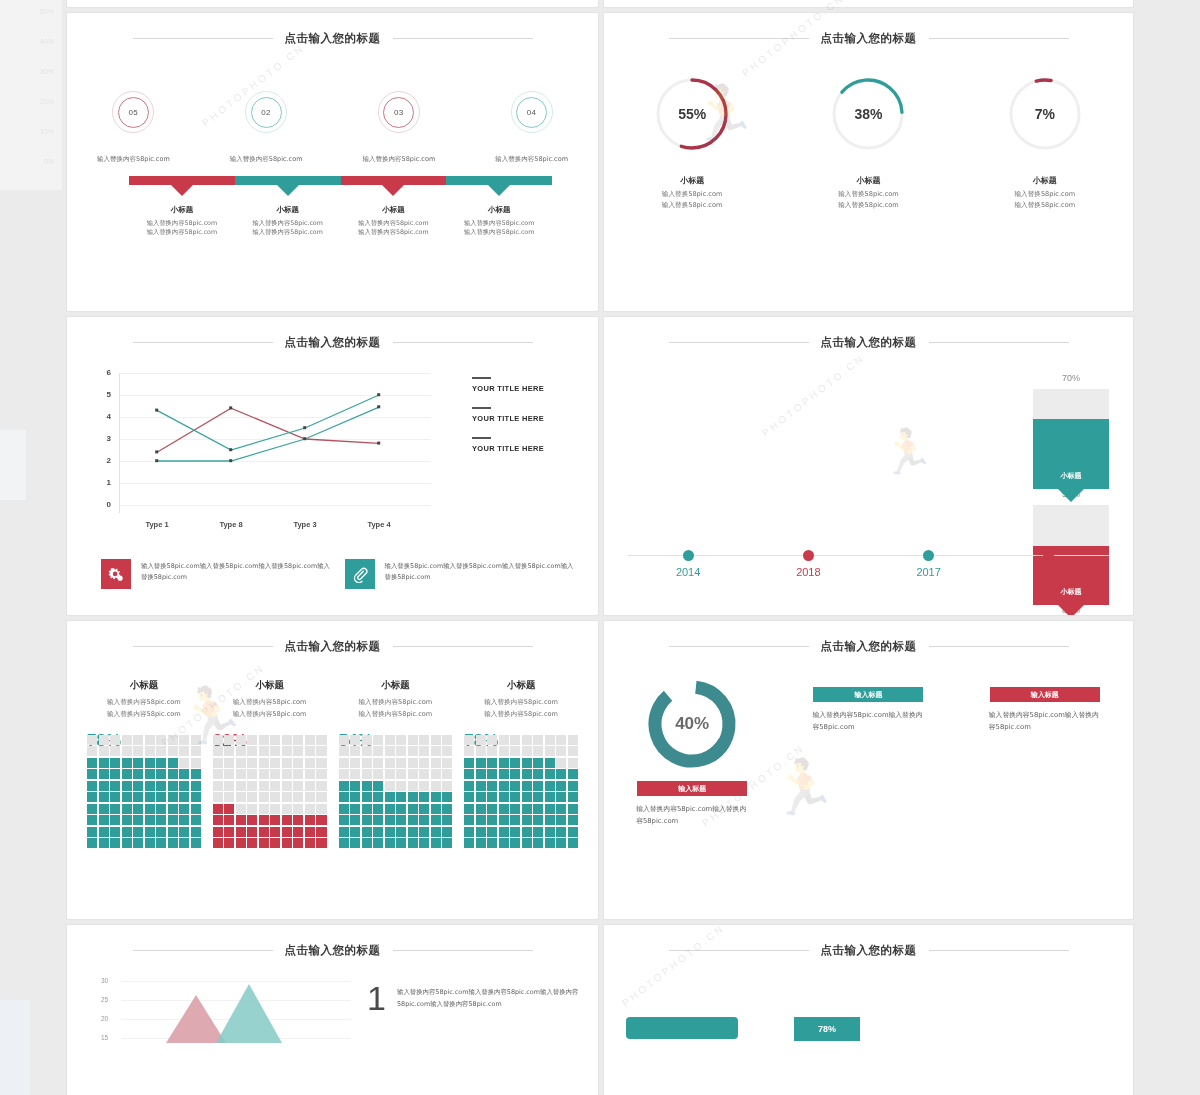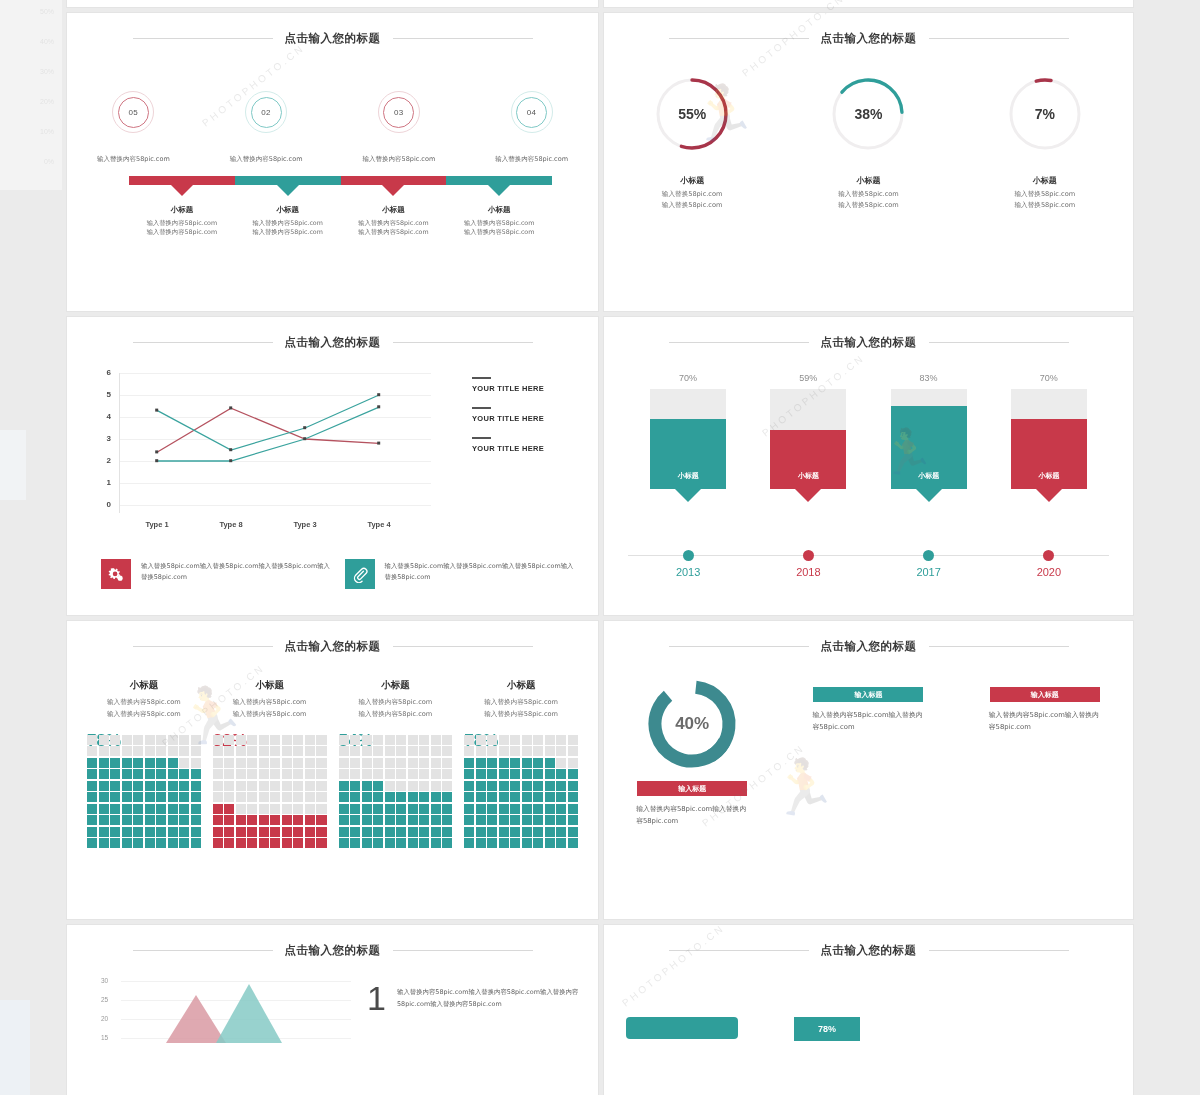--- a/index.html
+++ b/index.html
@@ -112,21 +112,21 @@
   .lg .lb { font-size: 7.5px; font-weight: bold; color: #2b2b2b; letter-spacing: .3px; }
   .iconrow { position: absolute; bottom: 26px; left: 34px; right: 20px; display: flex; gap: 10px; }
   .ibox { width: 30px; height: 30px; display: flex; align-items: center; justify-content: center; flex: 0 0 30px; }
   .ibox.red { background: #c8394a; }
   .ibox.teal { background: #2f9e9a; }
   .ibox svg { display: block; }
   .itext { font-size: 6.4px; color: #5d5d5d; line-height: 1.7; padding-top: 2px; }
 
   
   .tlwrap { position: absolute; top: 56px; left: 24px; right: 24px; }
-  .tlrow { display: flex; height: 160px; }
+  .tlrow { display: flex; align-items: flex-end; height: 160px; flex-direction: column; }
   .tlcol { flex: 1; display: flex; flex-direction: column; align-items: center; }
   .tlpct { font-size: 9px; color: #8d8d8d; margin-bottom: 6px; }
   .tlbar { position: relative; width: 76px; height: 100px; background: #ececec; }
   .tlfill { position: absolute; left: 0; right: 0; bottom: 0; display: flex; align-items: flex-end; justify-content: center; }
   .tlfill .lbl { font-size: 7px; font-weight: bold; color: #fff; padding-bottom: 8px; }
   .tlfill .pt {
     position: absolute; left: 50%; top: 100%; transform: translateX(-50%);
     width: 0; height: 0; border-left: 13px solid transparent; border-right: 13px solid transparent;
   }
   .tlaxis { position: relative; margin-top: 22px; height: 1px; background: #e0e0e0; }
@@ -483,21 +483,21 @@
               <div class="d">
                   <i style="background:#2f9e9a"></i>
                 </div>
               <div class="d">
                   <i style="background:#c8394a"></i>
                 </div>
             </div>
           </div>
 
           <div class="tlyears">
-            <div class="y" style="color:#2f9e9a">2013</div>
+            <div class="y" style="color:#2f9e9a">2014</div>
             <div class="y" style="color:#c8394a">2018</div>
             <div class="y" style="color:#2f9e9a">2017</div>
             <div class="y" style="color:#c8394a">2020</div>
           </div>
         </div>
       </div>
     </div>
 
     <div class="row">
 

